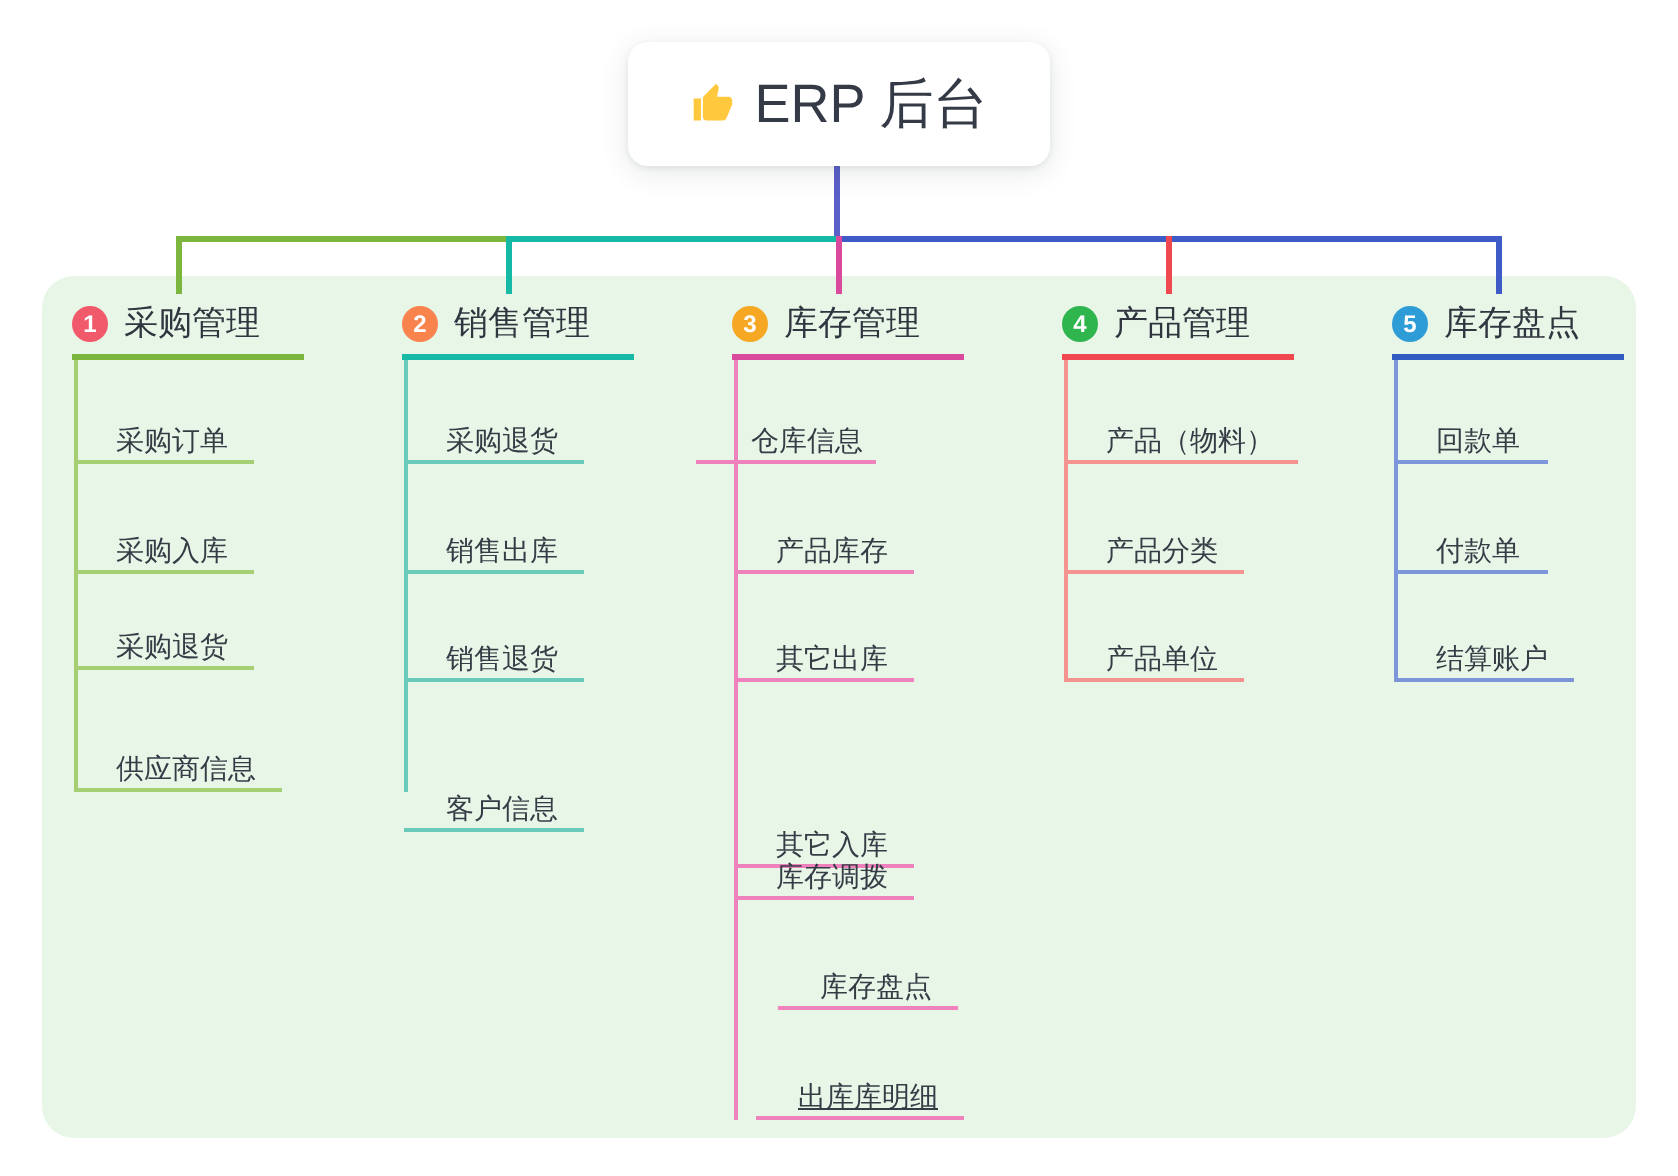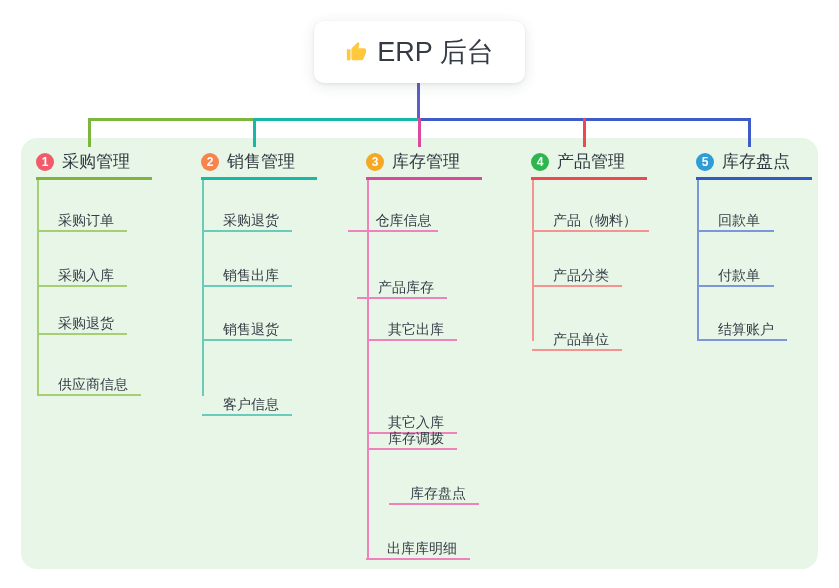--- a/index.html
+++ b/index.html
@@ -100,50 +100,50 @@
       <span>客户信息</span>
     </div>
     <div class="branch-header" style="left: 366px; top: 146px; border-bottom-color: rgb(217, 74, 157);">
       <div class="badge" style="background: rgb(246, 167, 35);">3</div>
       <div>库存管理</div>
     </div>
     <div class="line" style="left: 367px; top: 180px; width: 2px; height: 379.6px; background: rgb(239, 130, 188);"></div>
     <div class="mm-item" style="left: 348px; top: 204px; width: 90px; border-bottom-color: rgb(239, 130, 188); justify-content: center;">
       <span>仓库信息</span>
     </div>
-    <div class="mm-item" style="left: 357px; top: 258.6px; width: 90px; border-bottom-color: rgb(239, 130, 188); margin-top: 12px;">
+    <div class="mm-item" style="left: 367px; top: 258.6px; width: 90px; border-bottom-color: rgb(239, 130, 188);">
       <span>产品库存</span>
     </div>
     <div class="mm-item" style="left: 367px; top: 313.2px; width: 90px; border-bottom-color: rgb(239, 130, 188);">
       <span>其它出库</span>
     </div>
     <div class="mm-item" style="left: 367px; top: 367.8px; width: 90px; border-bottom-color: rgb(239, 130, 188); margin-top: 38px;">
       <span>其它入库</span>
     </div>
     <div class="mm-item" style="left: 367px; top: 422.4px; width: 90px; border-bottom-color: rgb(239, 130, 188);">
       <span>库存调拨</span>
     </div>
     <div class="mm-item" style="left: 367px; top: 477px; width: 90px; border-bottom-color: rgb(239, 130, 188); margin-left: 22px;">
       <span>库存盘点</span>
     </div>
-    <div class="mm-item" style="left: 366px; top: 531.6px; width: 103.5px; border-bottom-color: rgb(239, 130, 188);">
+    <div class="mm-item" style="left: 378px; top: 531.6px; width: 103.5px; border-bottom-color: rgb(239, 130, 188); text-decoration: underline;">
       <span>出库库明细</span>
     </div>
     <div class="branch-header" style="left: 531px; top: 146px; border-bottom-color: rgb(240, 72, 80);">
       <div class="badge" style="background: rgb(47, 181, 78);">4</div>
       <div>产品管理</div>
     </div>
     <div class="line" style="left: 532px; top: 180px; width: 2px; height: 161.2px; background: rgb(244, 147, 143);"></div>
     <div class="mm-item" style="left: 532px; top: 204px; width: 117px; border-bottom-color: rgb(244, 147, 143); text-align: right;">
       <span>产品（物料）</span>
     </div>
     <div class="mm-item" style="left: 532px; top: 258.6px; width: 90px; border-bottom-color: rgb(244, 147, 143);">
       <span>产品分类</span>
     </div>
-    <div class="mm-item" style="left: 532px; top: 313.2px; width: 90px; border-bottom-color: rgb(244, 147, 143); margin-top: 10px;">
+    <div class="mm-item" style="left: 532px; top: 313.2px; width: 90px; border-bottom-color: rgb(244, 147, 143);">
       <span>产品单位</span>
     </div>
     <div class="branch-header" style="left: 696px; top: 146px; border-bottom-color: rgb(47, 91, 194);">
       <div class="badge" style="background: rgb(46, 156, 214);">5</div>
       <div>库存盘点</div>
     </div>
     <div class="line" style="left: 697px; top: 180px; width: 2px; height: 161.2px; background: rgb(125, 149, 217);"></div>
     <div class="mm-item" style="left: 697px; top: 204px; width: 76.5px; border-bottom-color: rgb(125, 149, 217);">
       <span>回款单</span>
     </div>

